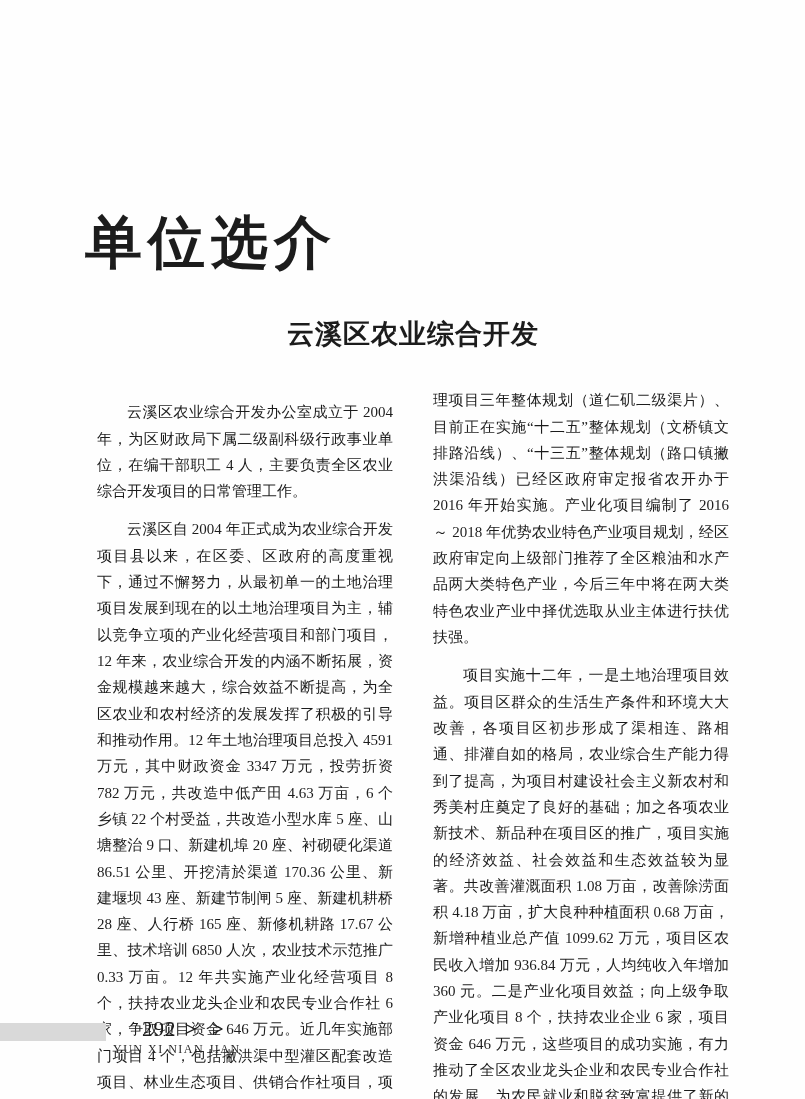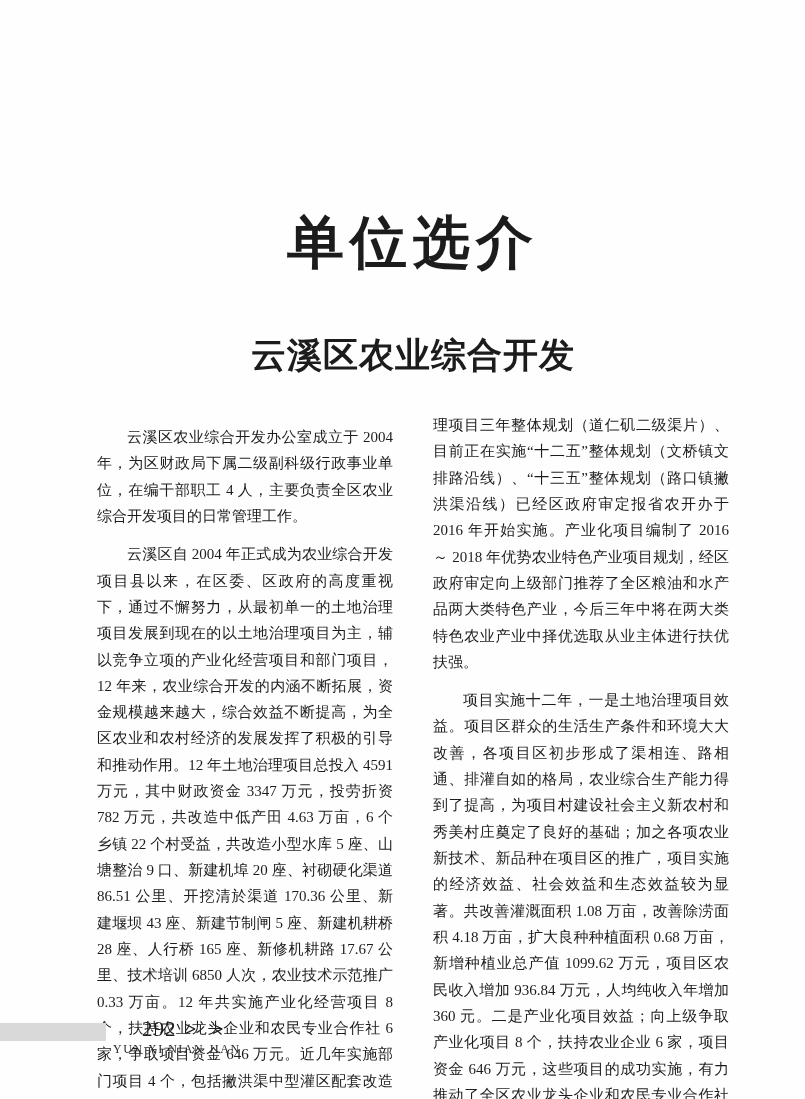--- a/index.html
+++ b/index.html
@@ -15,32 +15,31 @@
   }
   .content {
     position: absolute;
     left: 85px;
     top: 0;
     width: 656px;
   }
   h1.title {
     margin: 0;
     padding-top: 210px;
-    text-align: center;
     font-size: 57px;
     line-height: 1.15;
     font-weight: bold;
     letter-spacing: 6px;
     font-family: "Liberation Serif", "DejaVu Serif", serif;
   }
   h2.subtitle {
-    margin: 16px;
+    margin: 0;
     padding-top: 44px;
     text-align: center;
-    font-size: 35px;
+    font-size: 27px;
     line-height: 1.1;
     font-weight: bold;
     letter-spacing: 1px;
     font-family: "Liberation Sans", "DejaVu Sans", sans-serif;
   }
   .body-columns {
     margin-top: 38px;
     column-count: 2;
     column-gap: 16px;
     font-size: 15px;

